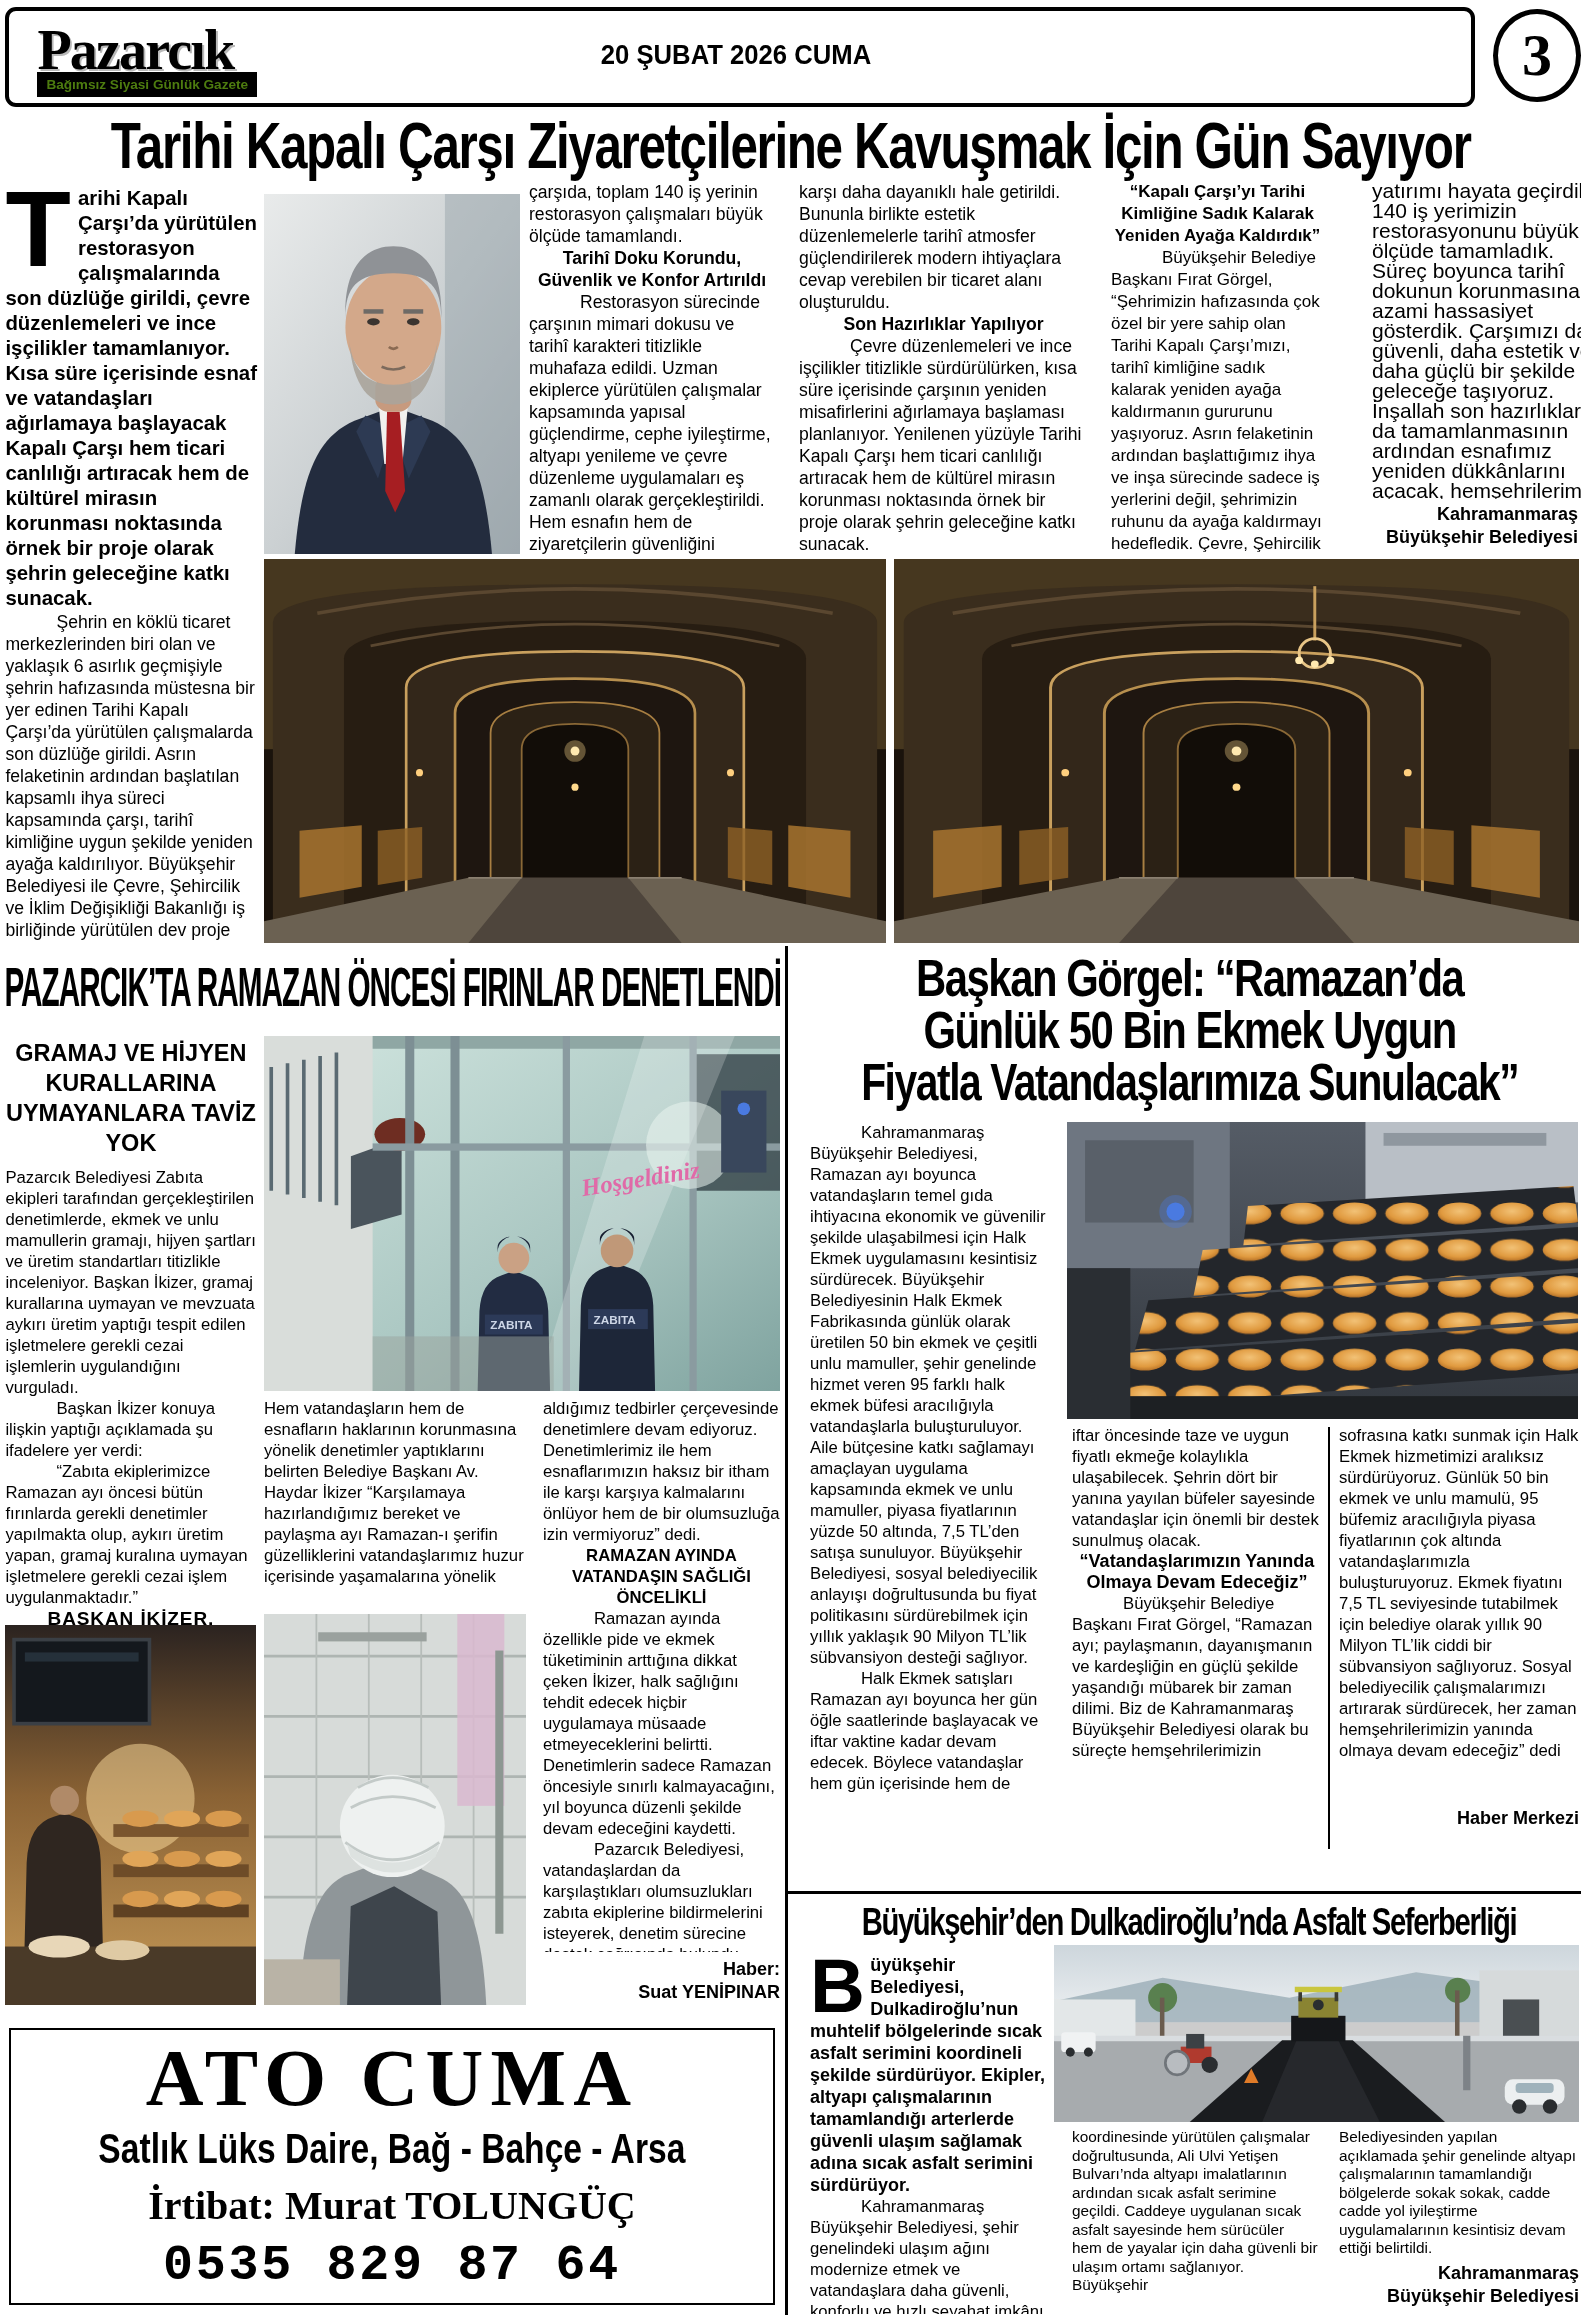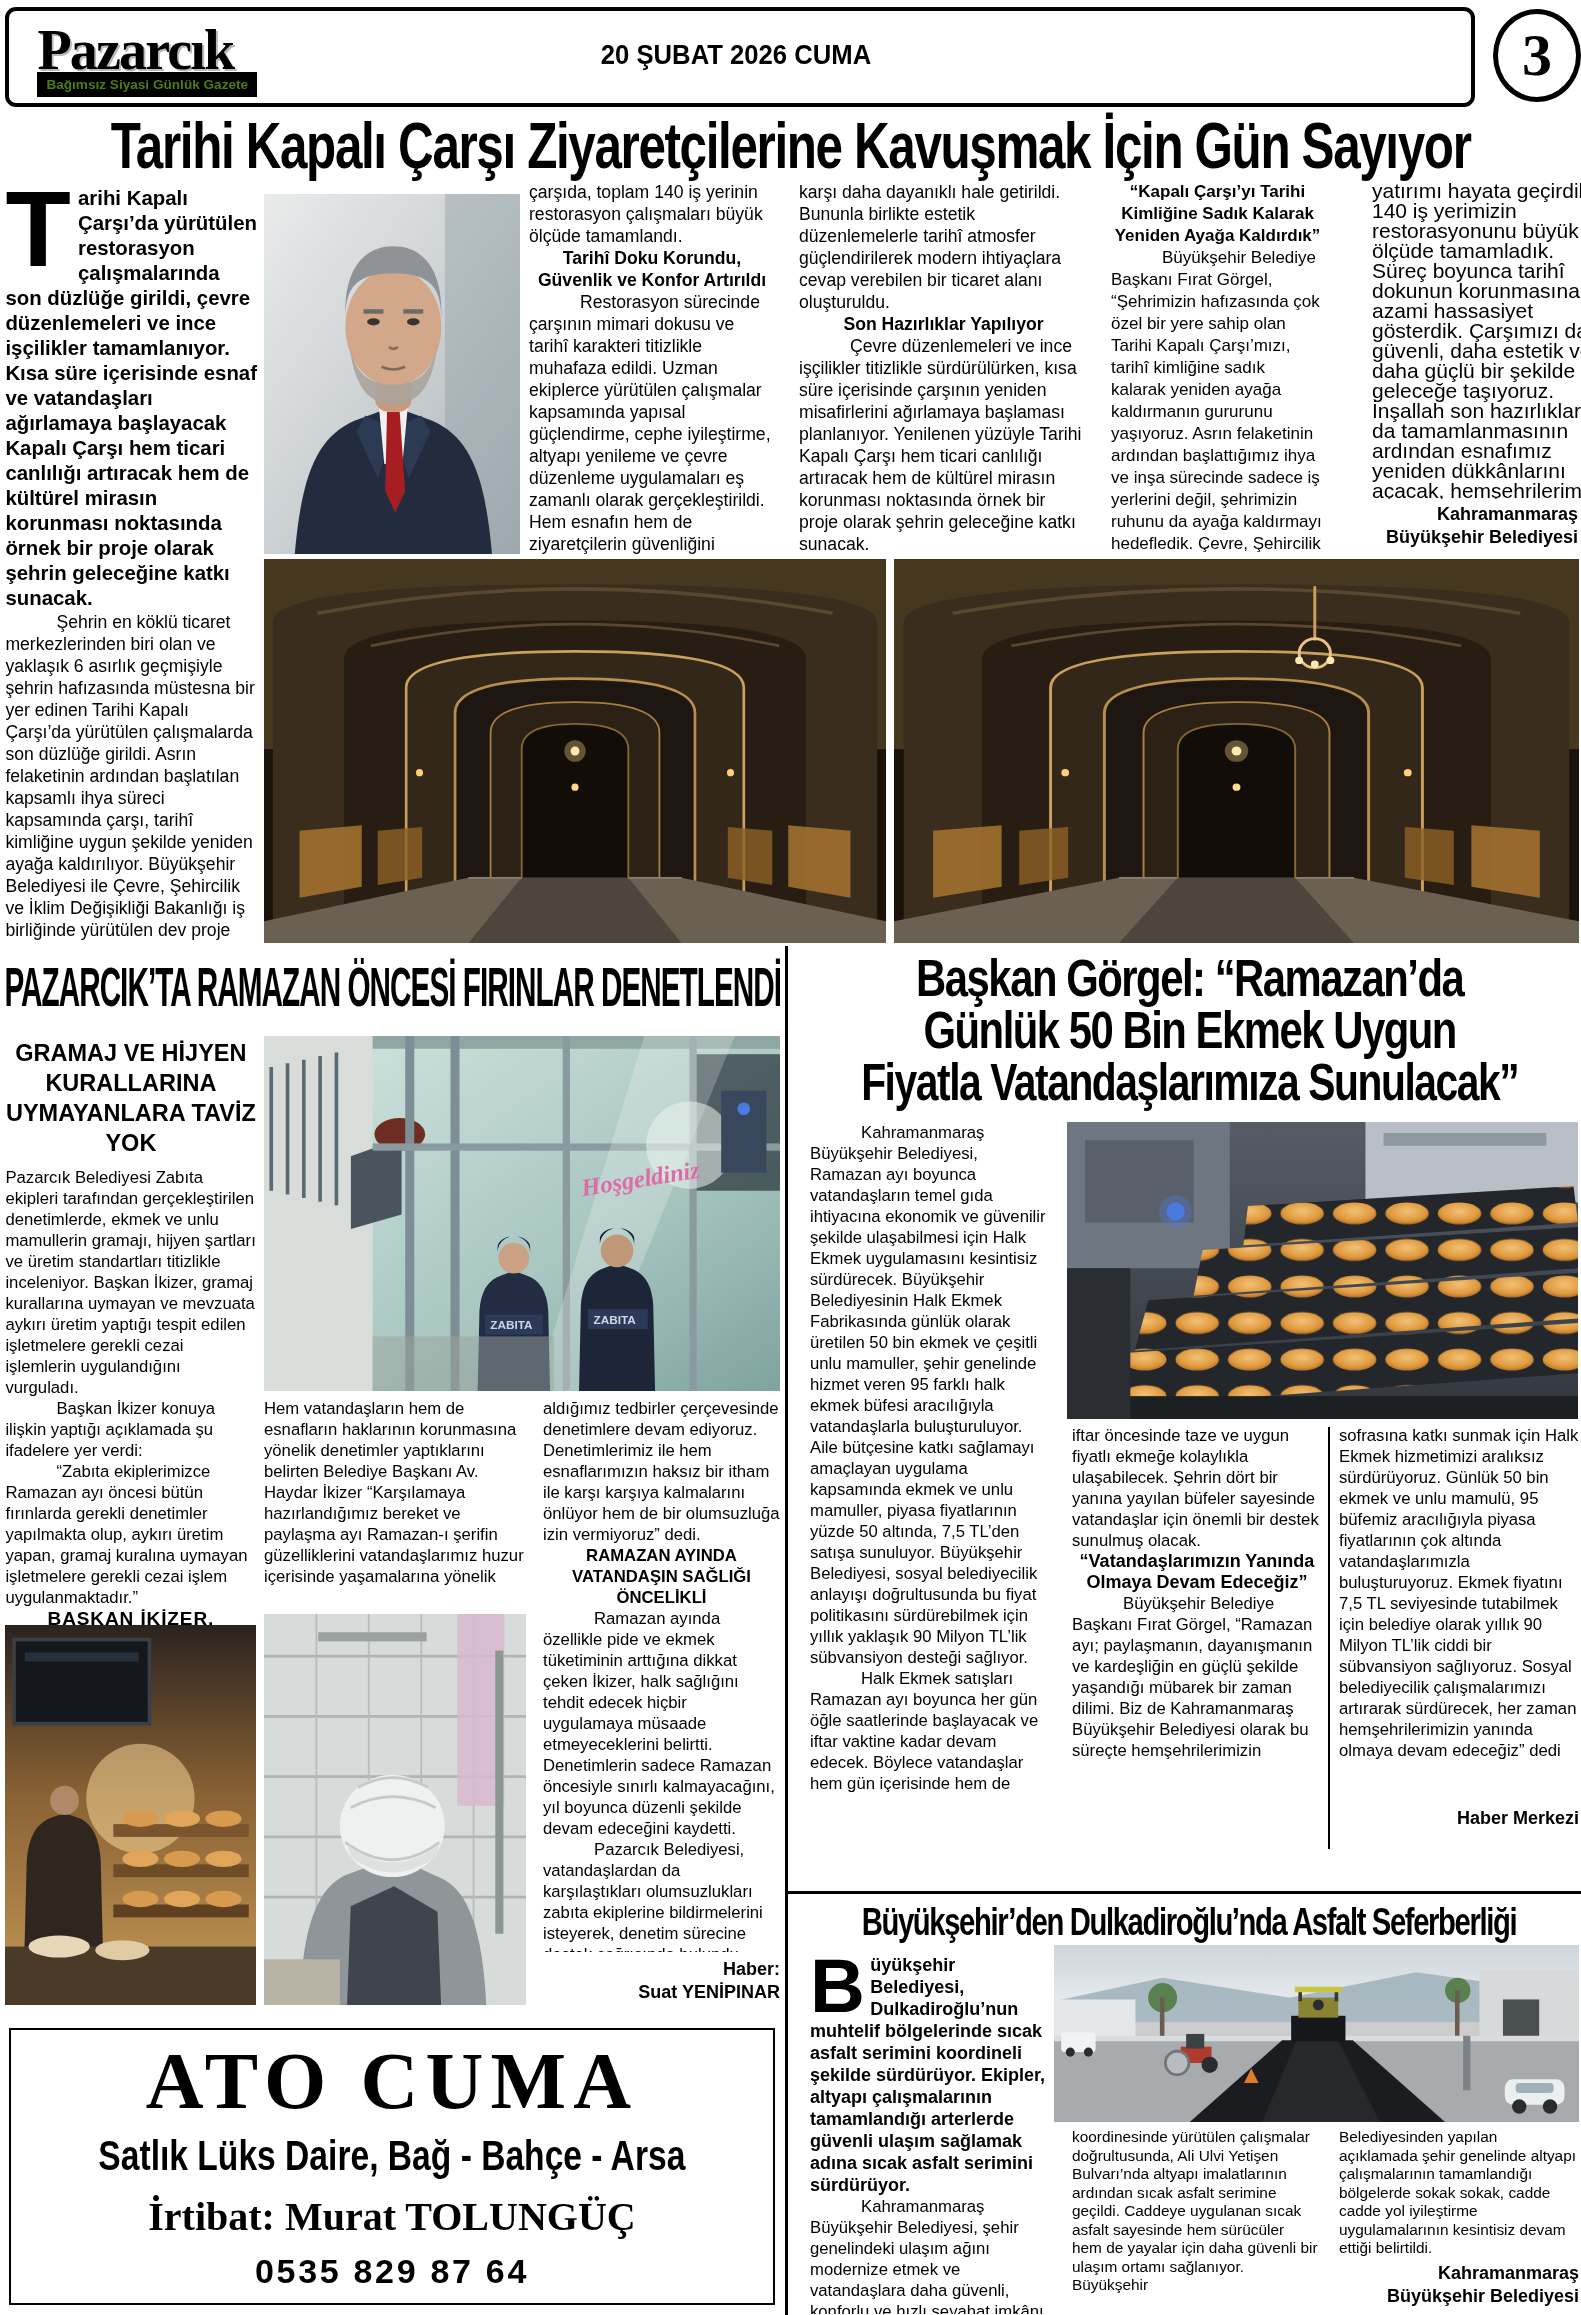--- a/index.html
+++ b/index.html
@@ -33,21 +33,21 @@
   .sig{font-weight:700;text-align:right;font-size:18px;line-height:22.6px;}
   .rule{background:#000;}
   .photo{overflow:hidden;background:#ccc;}
   .photo svg{display:block;width:100%;height:100%;}
   
   .ad-box{left:9px;top:2028px;width:762px;height:273px;border:2.7px solid #000;
           display:flex;flex-direction:column;align-items:center;justify-content:space-evenly;text-align:center;}
   .ad-l1{font-family:"Liberation Serif",serif;font-weight:700;font-size:80px;letter-spacing:7.2px;line-height:78px;}
   .ad-l2{font-weight:800;font-size:42px;white-space:nowrap;transform:scaleX(.8);}
   .ad-l3{font-family:"Liberation Serif",serif;font-weight:700;font-size:40px;}
-  .ad-l4{font-weight:700;font-size:34px;letter-spacing:2.7px;}
+  .ad-l4{font-weight:700;font-size:50px;letter-spacing:2.7px;font-family:Liberation Mono, monospace;}
 </style>
 </head>
 <body>
 
 <svg width="0" height="0" style="position:absolute">
   <defs>
     <g id="arcade">
       <rect width="700" height="424" fill="#1a130c"></rect>
       <rect width="700" height="210" fill="#46371f"></rect>
       <path d="M10 424 L10 70 Q10 28 350 28 Q690 28 690 70 L690 424 Z" fill="#3a2d1d"></path>

